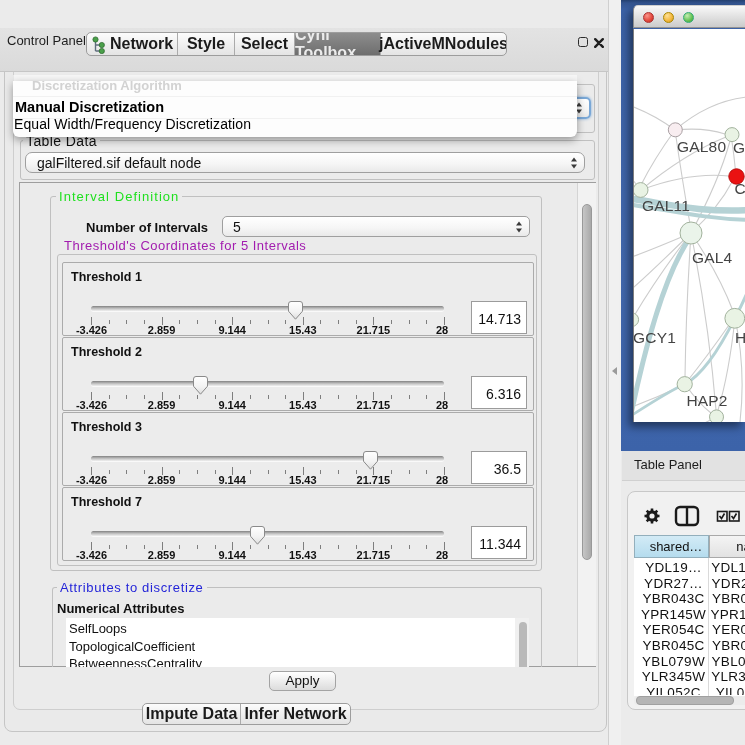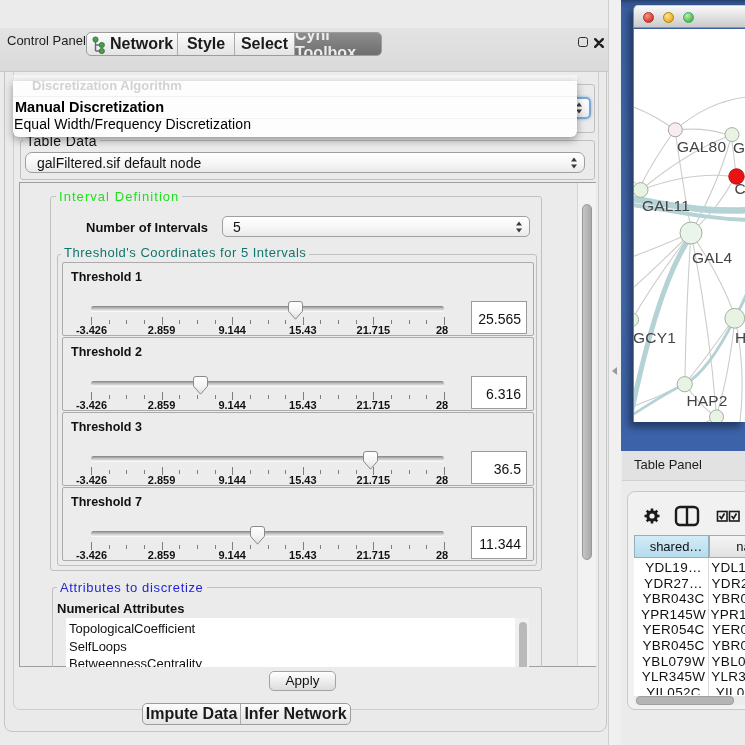--- a/index.html
+++ b/index.html
@@ -134,20 +134,21 @@
     <svg width="15" height="19" viewBox="0 0 15 19" style="margin-right:4px">
       <path d="M4.5 5 V16 M4.5 10 H10 M4.5 16 H10" stroke="#5f6e7d" stroke-width="1.4" fill="none"></path>
       <circle cx="4.5" cy="4.5" r="2.6" fill="#4aa04a" stroke="#2e6b30" stroke-width="0.8"></circle>
       <circle cx="10.8" cy="10" r="2.6" fill="#4aa04a" stroke="#2e6b30" stroke-width="0.8"></circle>
       <circle cx="10.8" cy="16" r="2.6" fill="#4aa04a" stroke="#2e6b30" stroke-width="0.8"></circle>
     </svg>
     Network</div>
   <div class="tab" style="width:57px;">Style</div>
   <div class="tab" style="width:60px;">Select</div>
   <div class="tab sel" style="width:86px;">Cyni Toolbox</div>
+  <div class="tab" style="width:125px;">jActiveMNodules</div>
 </div>
 
 <div class="group" style="left:20px; top:84px; width:575px; height:49px;"></div>
 <div class="abs" id="dalabel">Discretization Algorithm</div>
 <div class="combo" style="left:25px; top:97px; width:566px; height:22px; border:2px solid #7aa8d7; box-shadow:0 0 3px #7aa8d7;">
   <div class="updown"></div>
 </div>
 
 <div class="group" style="left:20px; top:140px; width:575px; height:40px;"></div>
 <div class="glabel" style="left:23px; top:133px; color:#111; font-size:14px; letter-spacing:0.4px;">Table Data</div>
@@ -163,25 +164,25 @@
 <div class="group" style="left:50px; top:196px; width:492px; height:375px;"></div>
 <div class="glabel" style="left:56px; top:189px; color:#1fe01f; letter-spacing:1.05px;">Interval Definition</div>
 
 <div class="abs" style="left:86px; top:220px; font-size:13px; font-weight:bold; color:#111;">Number of Intervals</div>
 <div class="combo" style="left:222px; top:216px; width:308px; height:21px;">
   <div class="txt" style="left:10px;">5</div>
   <div class="updown"></div>
 </div>
 
 <div class="group" style="left:57px; top:254px; width:480px; height:312px;"></div>
-<div class="glabel" style="left:61px; top:245px; color:#0f766e; letter-spacing:0.5px;">Threshold's Coordinates for 5 Intervals</div>
+<div class="glabel" style="left:61px; top:238px; color:#a21caf; letter-spacing:0.5px;">Threshold's Coordinates for 5 Intervals</div>
 
 <div class="tpanel" style="top:262px;">
   <div class="name">Threshold 1</div>
-  <div class="vbox">25.565</div>
+  <div class="vbox">14.713</div>
 <div class="tick" style="left:28.00px; top:54px; height:8px;"></div>
     <div class="tick" style="left:45.65px; top:57px; height:4px;"></div>
     <div class="tick" style="left:63.30px; top:57px; height:4px;"></div>
     <div class="tick" style="left:80.95px; top:57px; height:4px;"></div>
     <div class="tick" style="left:98.60px; top:54px; height:8px;"></div>
     <div class="tick" style="left:116.25px; top:57px; height:4px;"></div>
     <div class="tick" style="left:133.90px; top:57px; height:4px;"></div>
     <div class="tick" style="left:151.55px; top:57px; height:4px;"></div>
     <div class="tick" style="left:169.20px; top:54px; height:8px;"></div>
     <div class="tick" style="left:186.85px; top:57px; height:4px;"></div>
@@ -310,22 +311,22 @@
     <div class="track"></div>
     <svg class="thumb" style="left:185.5px;" viewBox="0 0 17 20">
       <path d="M 4,0.5 L 13,0.5 Q 15.5,0.5 15.5,3 L 15.5,10.2 L 8.5,18.2 L 1.5,10.2 L 1.5,3 Q 1.5,0.5 4,0.5 Z" fill="url(#tg)" stroke="#8a8a8a" stroke-width="1"></path>
     </svg>
   </div>
 
 <div class="abs" style="left:52px; top:587px; width:490px; height:80px; border:1px solid #c0c0c0; border-bottom:none; border-radius:3px 3px 0 0;"></div>
 <div class="glabel" style="left:57px; top:580px; color:#2425d8; letter-spacing:0.65px;">Attributes to discretize</div>
 <div class="abs" style="left:57px; top:601px; font-size:13px; font-weight:bold; color:#111;">Numerical Attributes</div>
 <div class="abs" id="numlist">
+  <div>SelfLoops</div>
   <div>TopologicalCoefficient</div>
-  <div>SelfLoops</div>
   <div>BetweennessCentrality</div>
 </div>
 <div class="abs" id="listtrack"></div>
 <div class="abs" id="listsb"></div>
 
 <div class="abs" id="apply">Apply</div>
 
 <div class="abs tabrow" style="left:142px; top:703px; height:21.5px;">
   <div class="tab" style="width:98px;">Impute Data</div>
   <div class="tab" style="width:109px;">Infer Network</div>

